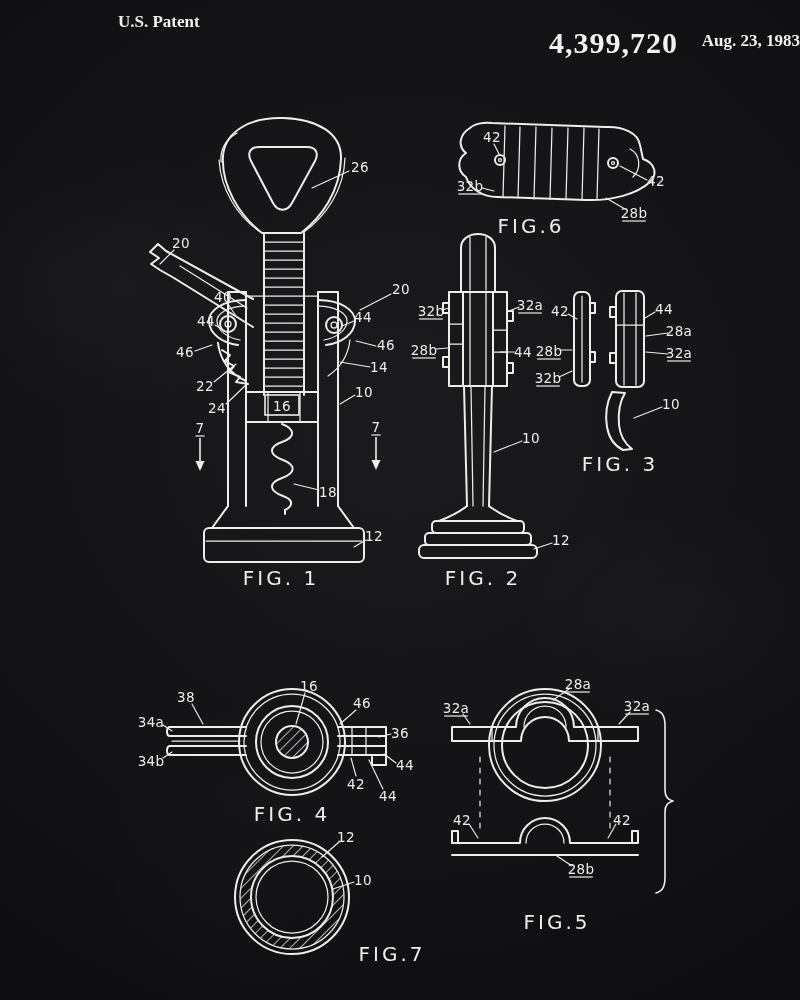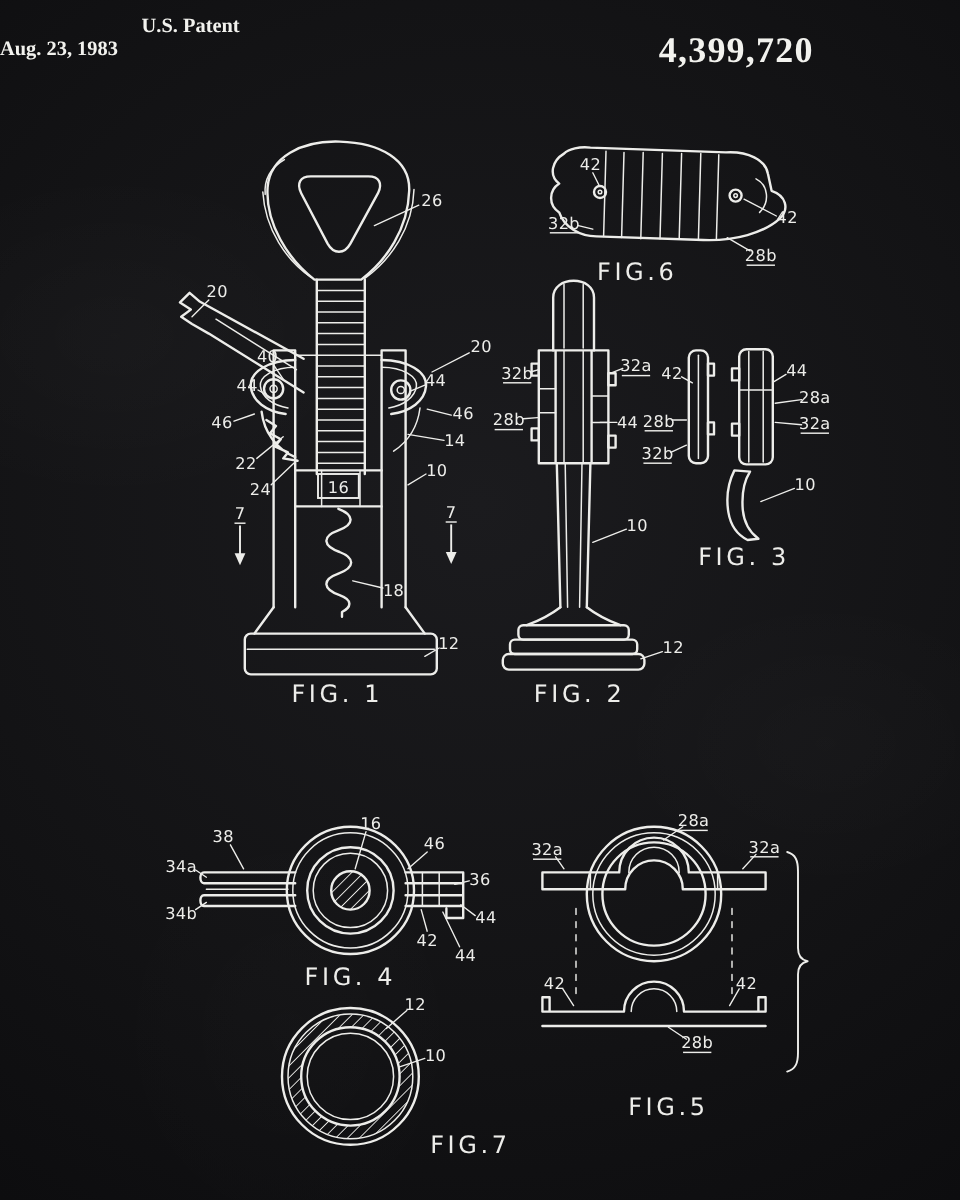--- a/index.html
+++ b/index.html
@@ -10,21 +10,21 @@
   }
   .page::before{
     content:"";position:absolute;inset:0;pointer-events:none;
     background:
       radial-gradient(300px 200px at 12% 28%, rgba(255,255,255,.02), transparent 70%),
       radial-gradient(260px 180px at 86% 62%, rgba(255,255,255,.016), transparent 70%),
       radial-gradient(220px 260px at 30% 86%, rgba(255,255,255,.013), transparent 70%);
   }
   .header span{position:absolute;color:#f2f2ee;font-family:"Liberation Serif",serif;font-weight:bold;white-space:nowrap}
   .hdr-title{left:118px;top:12px;font-size:17px}
-  .hdr-date{left:0;right:0;top:31px;font-size:17px;text-align:left}
+  .hdr-date{left:0;right:0;top:31px;font-size:17px;text-align:right}
   .hdr-number{right:122px;top:26px;font-size:30px;letter-spacing:1px}
   svg.art{position:absolute;left:0;top:0}
   .refnum{font:13.5px "DejaVu Sans",sans-serif;letter-spacing:.3px}
   .figlabel{font:20px "DejaVu Sans",sans-serif;letter-spacing:3px}
   .thin{stroke-width:1.25}
   .dash{stroke-dasharray:5 6;stroke-width:1.2}
 </style>
 </head>
 <body>
 

